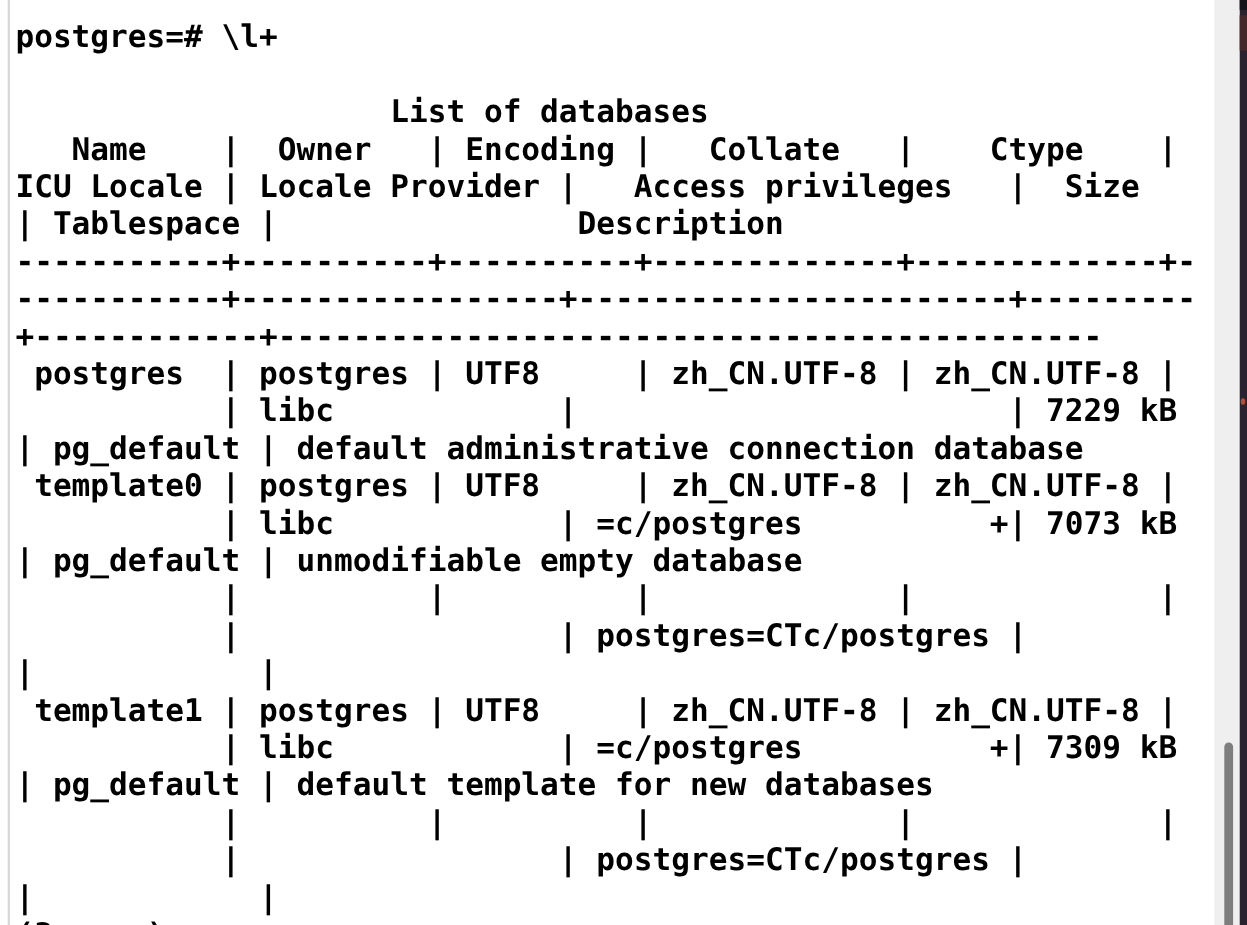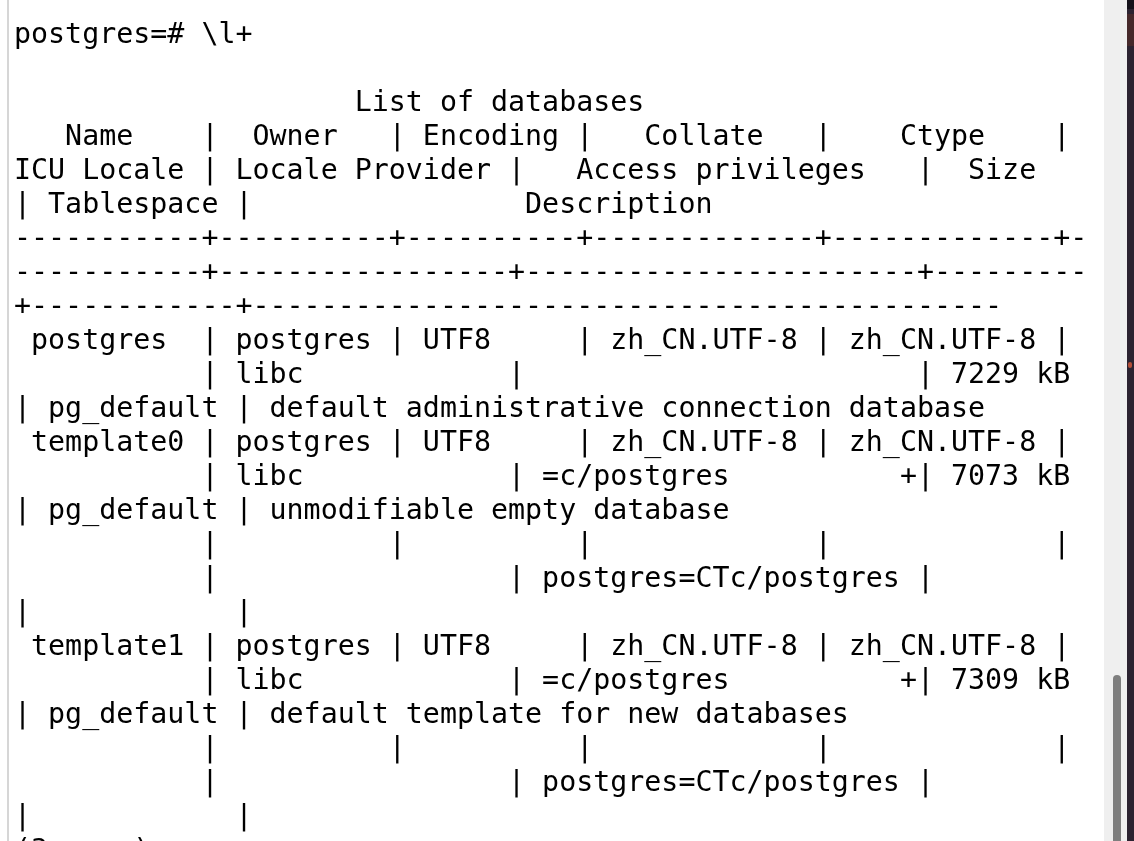--- a/index.html
+++ b/index.html
@@ -1,15 +1,15 @@
 <!DOCTYPE html>
 <html><head>
 <meta charset="utf-8">
 <style>
-  * { margin: 0; padding: 0; box-sizing: border-box; }
+  * { margin: 0; padding: 0; box-sizing: border-box; font-weight: bold; }
   html, body {
     width: 1134px; height: 841px;
     overflow: hidden;
     background: #ffffff;
   }
   .screen {
     position: relative;
     width: 1134px; height: 841px;
     background: #ffffff;
     font-family: "DejaVu Sans Mono", monospace;

